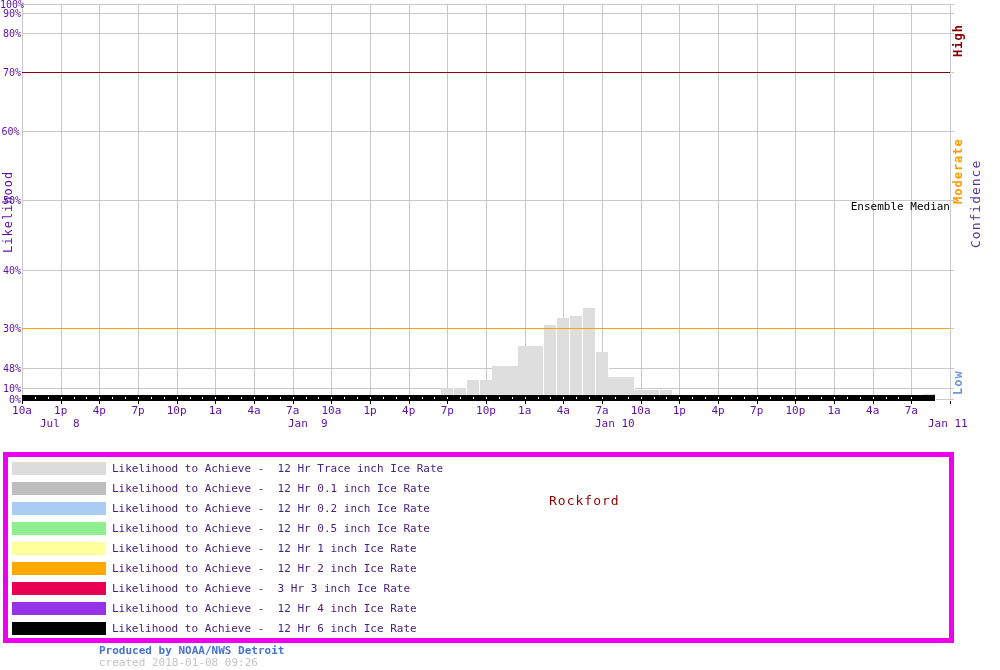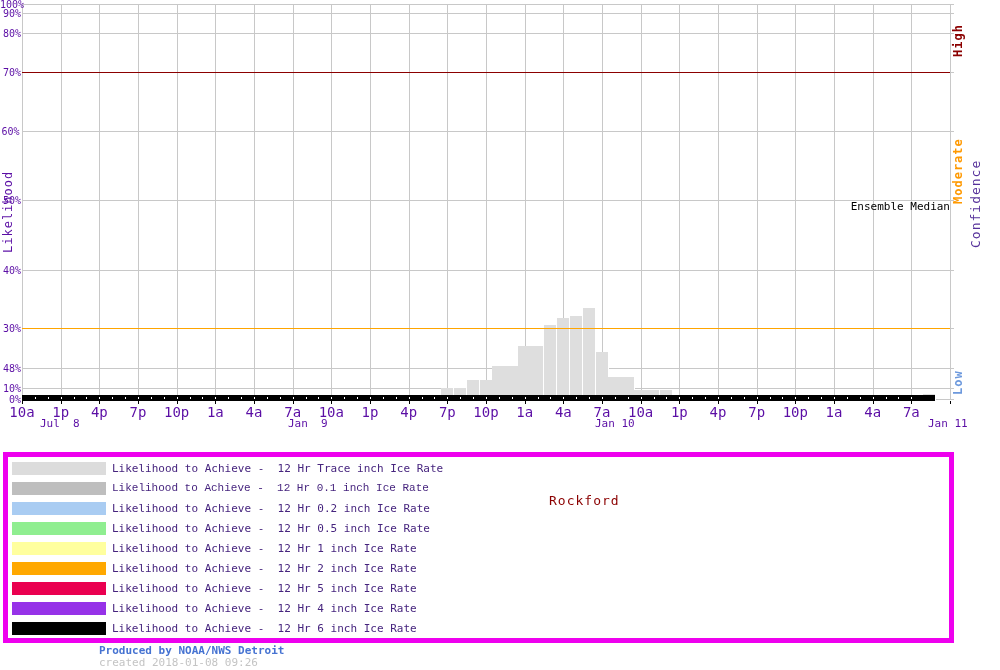--- a/index.html
+++ b/index.html
@@ -5,21 +5,21 @@
   html,body{margin:0;padding:0;background:#fff;}
   #page{position:relative;width:1000px;height:670px;background:#fff;overflow:hidden;
         font-family:"DejaVu Sans Mono",monospace;}
   .abs{position:absolute;}
   .vtext{writing-mode:vertical-rl;transform:rotate(180deg);letter-spacing:1px;}
   #plot{position:absolute;left:0;top:0;width:1000px;height:450px;}
   .grid{position:absolute;background:#c8c8c8;}
   .bar{position:absolute;background:#dedede;border-right:1px solid #fff;box-sizing:border-box;}
   .refline{position:absolute;height:1px;}
   .ylab{position:absolute;width:21px;text-align:right;font-size:10px;color:#5b0ea5;line-height:11px;}
-  .xlab{position:absolute;width:34px;text-align:center;font-size:14px;color:#5b0ea5;}
+  .xlab{position:absolute;width:34px;text-align:center;font-size:11px;color:#5b0ea5;}
   .datelab{position:absolute;font-size:11px;color:#5b0ea5;white-space:pre;}
   .wtick{position:absolute;width:1px;height:2px;background:#fff;}
   .btick{position:absolute;width:1px;height:3px;background:#000;}
   #y-axis-title{left:1px;top:163px;height:90px;color:#5b0ea5;font-size:12px;}
   #conf-high{left:951px;top:19px;height:38px;color:#8b0000;font-weight:bold;font-size:12px;}
   #conf-moderate{left:951px;top:140px;height:64px;color:#ff9900;font-weight:bold;font-size:12px;}
   #conf-low{left:951px;top:361px;height:34px;color:#6d99dd;font-weight:bold;font-size:12px;}
   #conf-title{left:968px;top:153px;height:95px;color:#55309a;font-size:13px;}
   #ensemble-median{right:50px;top:200px;font-size:11px;color:#000;}
   #chart-title{left:0;top:435px;width:950px;text-align:center;font-size:12px;font-weight:bold;color:#5305a5;white-space:pre;}
@@ -239,31 +239,31 @@
   <div class="abs vtext" id="conf-title">Confidence</div>
 
   <div class="abs" id="ensemble-median">Ensemble Median</div>
 
 
   <div class="abs" id="legend-box">
     <div id="legend-rows">
         <div class="leg-swatch" style="top: 5px; background: rgb(220, 220, 220);"></div>
         <div class="leg-label" style="top: 4px;">Likelihood to Achieve -  12 Hr Trace inch Ice Rate</div>
         <div class="leg-swatch" style="top: 25px; background: rgb(190, 190, 190);"></div>
-        <div class="leg-label" style="top: 24px; font-family: Liberation Mono, monospace;">Likelihood to Achieve -  12 Hr 0.1 inch Ice Rate</div>
+        <div class="leg-label" style="top: 24px;">Likelihood to Achieve -  12 Hr 0.1 inch Ice Rate</div>
         <div class="leg-swatch" style="top: 45px; background: rgb(169, 204, 242);"></div>
         <div class="leg-label" style="top: 44px;">Likelihood to Achieve -  12 Hr 0.2 inch Ice Rate</div>
         <div class="leg-swatch" style="top: 65px; background: rgb(143, 238, 144);"></div>
         <div class="leg-label" style="top: 64px;">Likelihood to Achieve -  12 Hr 0.5 inch Ice Rate</div>
         <div class="leg-swatch" style="top: 85px; background: rgb(255, 255, 158);"></div>
         <div class="leg-label" style="top: 84px; text-align: center;">Likelihood to Achieve -  12 Hr 1 inch Ice Rate</div>
         <div class="leg-swatch" style="top: 105px; background: rgb(255, 168, 0);"></div>
         <div class="leg-label" style="top: 104px;">Likelihood to Achieve -  12 Hr 2 inch Ice Rate</div>
         <div class="leg-swatch" style="top: 125px; background: rgb(234, 0, 80);"></div>
-        <div class="leg-label" style="top: 124px;">Likelihood to Achieve -  12 Hr 5 inch Ice Rate</div>
+        <div class="leg-label" style="top: 124px;">Likelihood to Achieve -  3 Hr 3 inch Ice Rate</div>
         <div class="leg-swatch" style="top: 145px; background: rgb(150, 50, 232);"></div>
         <div class="leg-label" style="top: 144px;">Likelihood to Achieve -  12 Hr 4 inch Ice Rate</div>
         <div class="leg-swatch" style="top: 165px; background: rgb(0, 0, 0);"></div>
         <div class="leg-label" style="top: 164px;">Likelihood to Achieve -  12 Hr 6 inch Ice Rate</div>
       </div>
     <div class="abs" id="station-label">Rockford</div>
   </div>
 
   <div class="abs" id="footer-produced">Produced by NOAA/NWS Detroit</div>
   <div class="abs" id="footer-created">created 2018-01-08 09:26</div>

